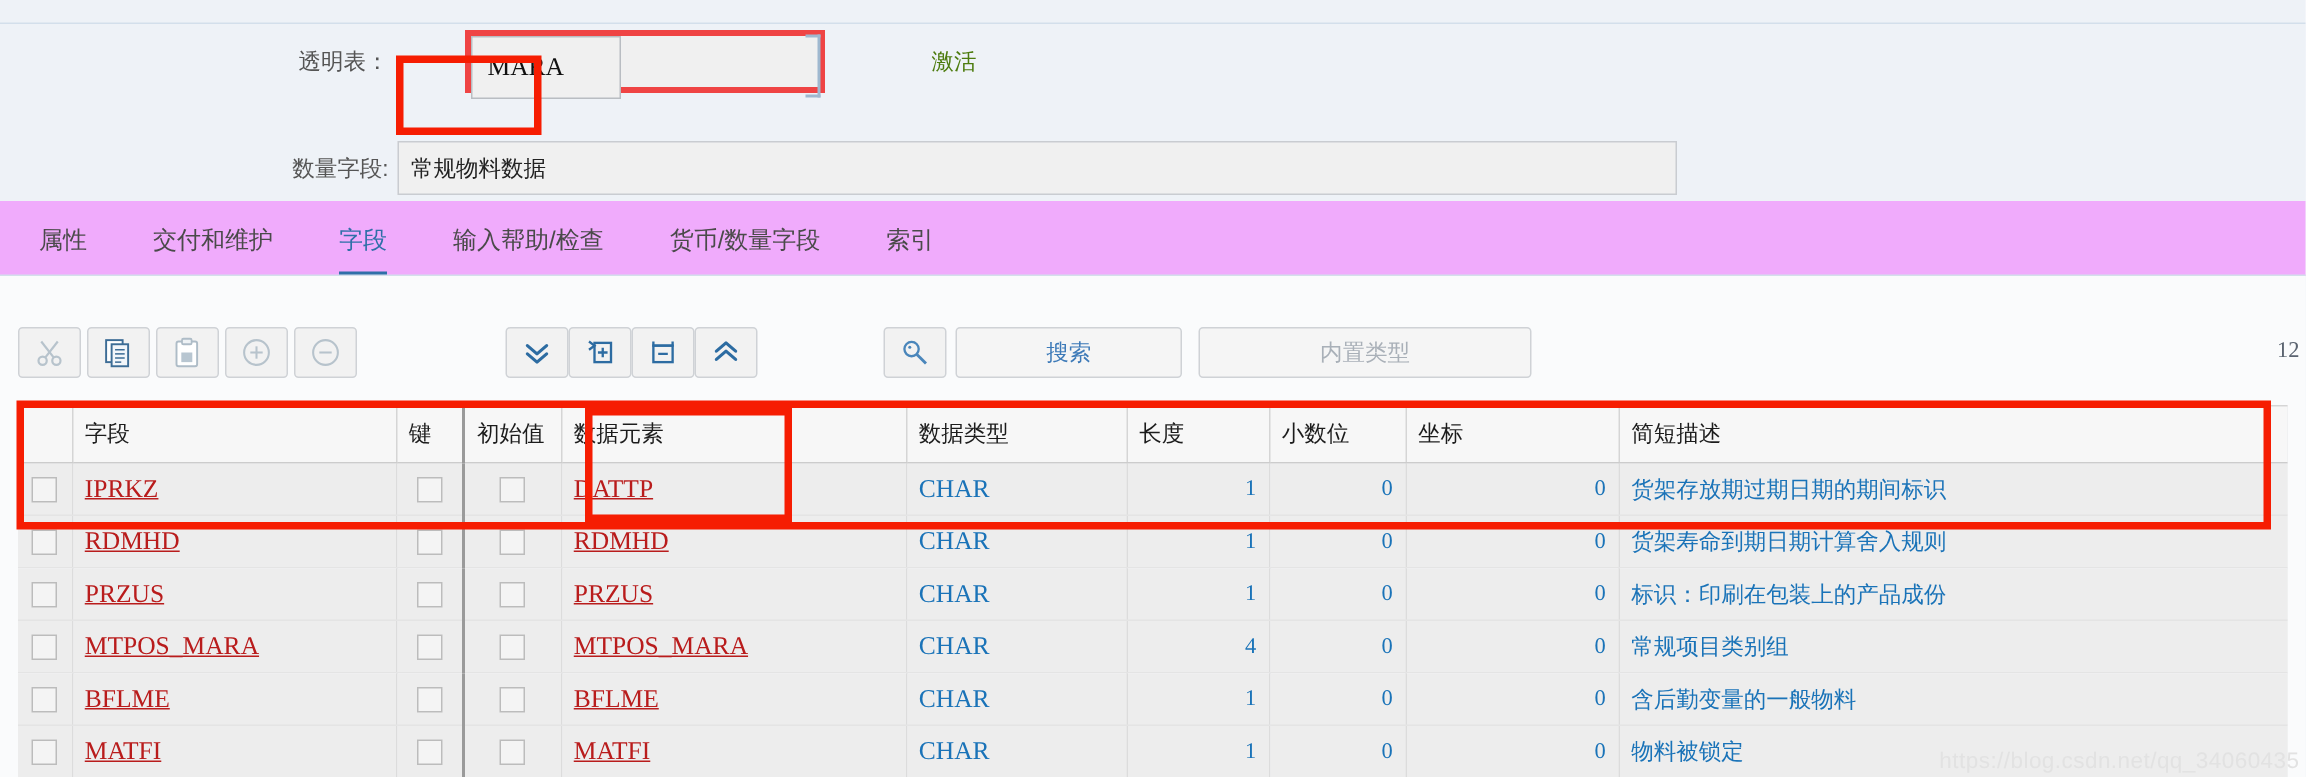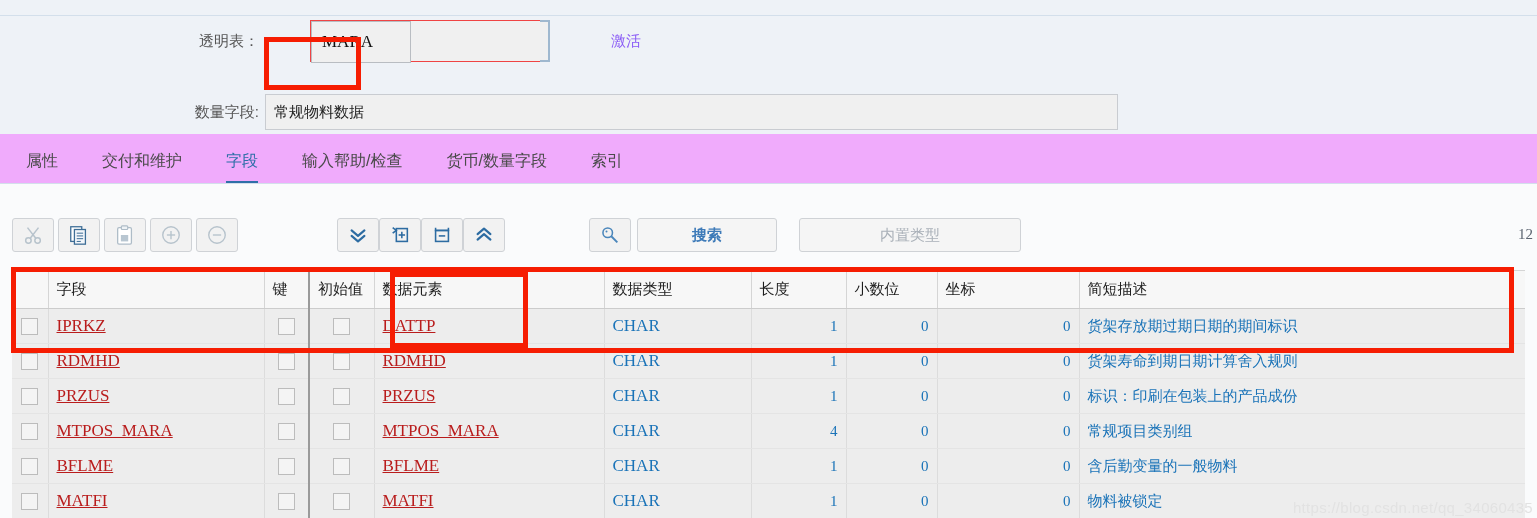--- a/index.html
+++ b/index.html
@@ -14,37 +14,37 @@
 
   
   .form-area{position:absolute;left:0;top:16px;width:100%;height:118px;background:#eef2f7;}
   .form-row{position:absolute;display:flex;align-items:center;}
   .form-row.r1{left:0;top:4px;gap:45px;}
   .form-row.r2{left:0;top:78px;}
   .form-label{width:265px;text-align:right;padding-right:6px;color:#555;font-size:15px;
     box-sizing:border-box;}
   .outer-field{
     position:relative;width:240px;height:42px;background:#f0f0f0;
-    border:1px solid #ef4444;box-sizing:border-box;
+    border:4px solid #ef4444;box-sizing:border-box;
   }
   
   .outer-field:after{content:"";position:absolute;right:-1px;top:-1px;width:10px;height:42px;
      border-top:2px solid #9fb8cf;border-right:2px solid #9fb8cf;border-bottom:2px solid #9fb8cf;
      box-sizing:border-box;}
   .inner-field{
     position:absolute;left:0;top:0;width:100px;height:42px;background:#f0f0f0;
     border:1px solid #b9bdc2;box-sizing:border-box;
     display:flex;align-items:center;padding-left:10px;
     font-family:"Liberation Serif","DejaVu Serif",serif;font-size:17px;color:#111;
   }
   .desc-field{
     width:853px;height:36px;background:#f0f0f0;border:1px solid #c9ccd1;box-sizing:border-box;
     display:flex;align-items:center;padding-left:8px;font-size:15px;color:#222;text-align:center;
   }
-  .activate-text{margin-left:16px;color:#8b5cf6;font-size:15px;}
+  .activate-text{margin-left:26px;color:#4d7c0f;font-size:15px;}
 
   
   .tabbar{position:absolute;left:0;top:134px;width:100%;height:50px;background:#f0abfc;}
   .tabs{display:flex;align-items:flex-end;height:50px;padding-left:4px;}
   .tab{padding:0 22px;height:46px;line-height:46px;font-size:16px;color:#4a4a4a;cursor:pointer;
        position:relative;white-space:nowrap;}
   .tab.active{color:#2f6fa8;font-weight:normal;}
   .tab.active:after{content:"";position:absolute;left:22px;right:22px;bottom:0;height:3px;background:#2f6fa8;}
   .tab-underline{position:absolute;left:0;bottom:0;width:100%;height:1px;background:#d3dfeb;}
 
@@ -232,21 +232,21 @@
     <div class="tbtn" style="left:589px;">
       <span>
         <svg width="22" height="22" viewBox="0 0 24 24" fill="none" stroke="#4a86bb" stroke-width="1.7">
           <circle cx="9.5" cy="9.5" r="5.2"></circle>
             <line x1="13.4" y1="13.4" x2="20" y2="20" stroke-width="2.1"></line>
           <circle cx="8.2" cy="8.2" r="1.1" fill="#4a86bb" stroke="none"></circle>
         </svg>
       </span>
     </div>
 
-    <div class="wbtn" style="left:637px;width:140px;font-weight:bold;">搜索</div>
+    <div class="wbtn" style="left:637px;width:151px;">搜索</div>
 
     <div class="wbtn disabled" style="left:799px;width:222px;">内置类型</div>
 
     <div class="rowcount">12</div>
   </div>
 
   <div class="table-wrap">
     <table class="grid">
       <colgroup>
         <col style="width:36px">

